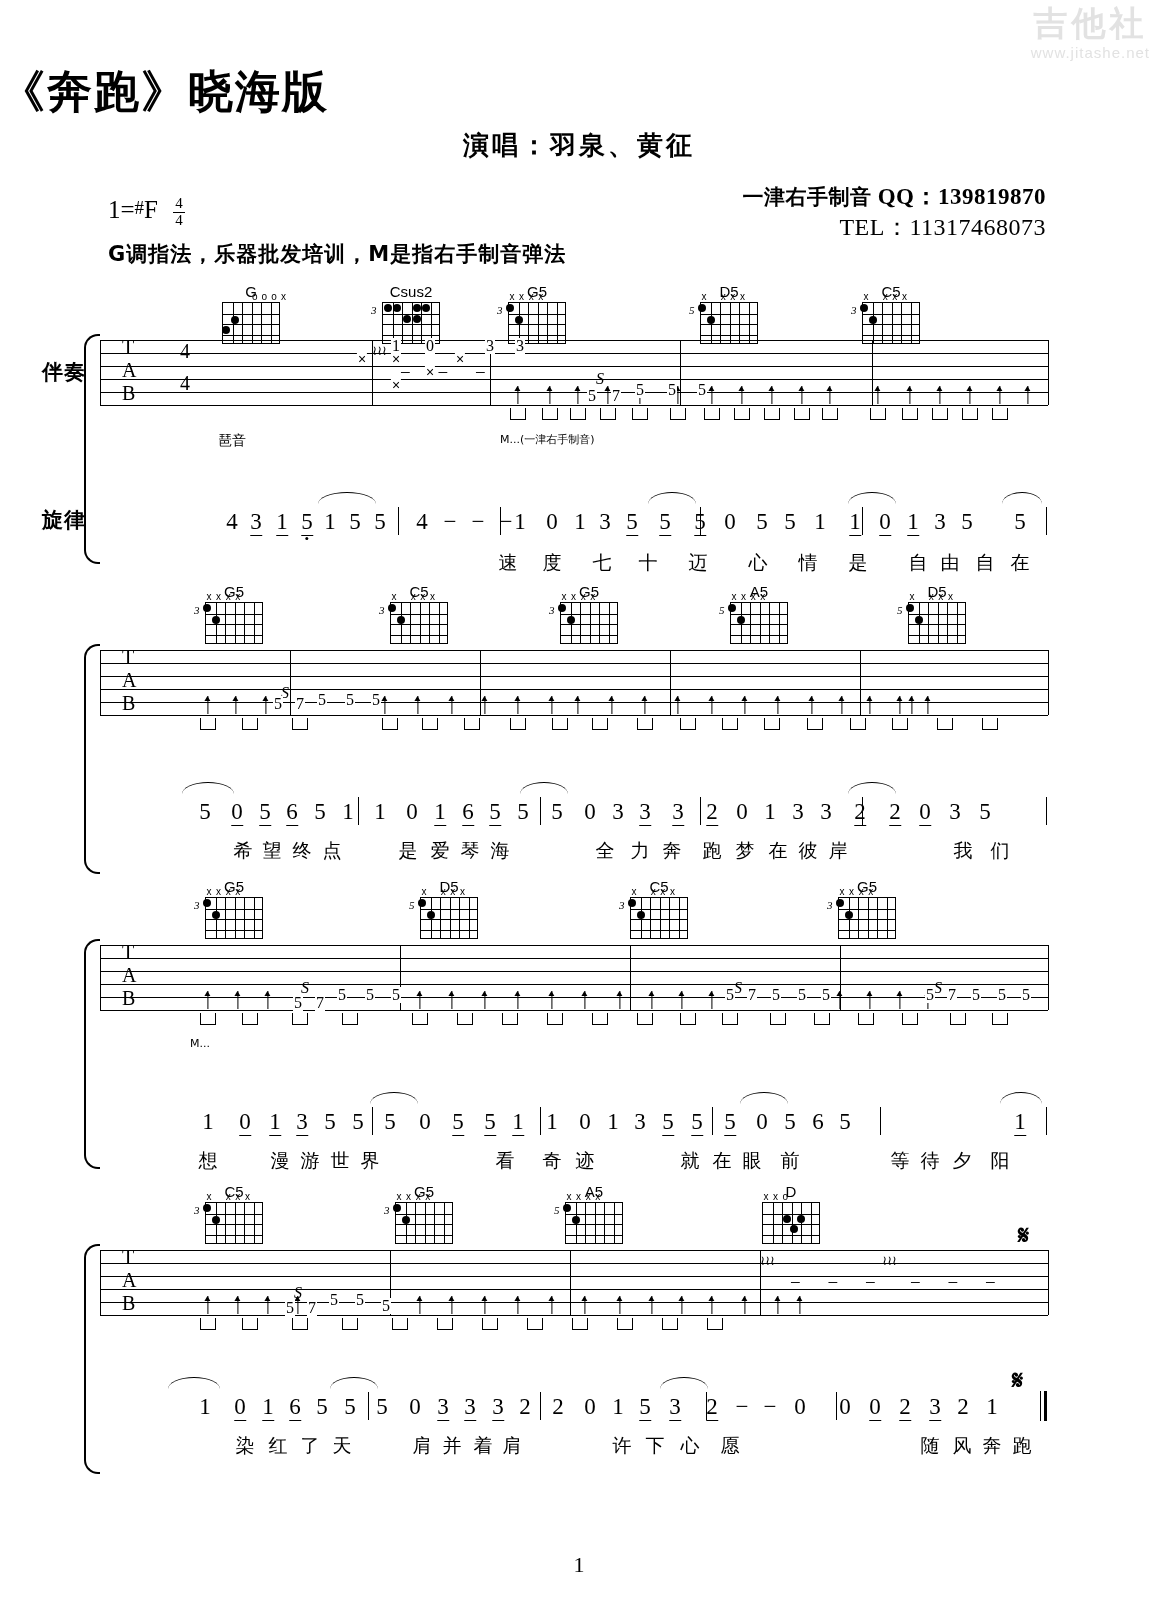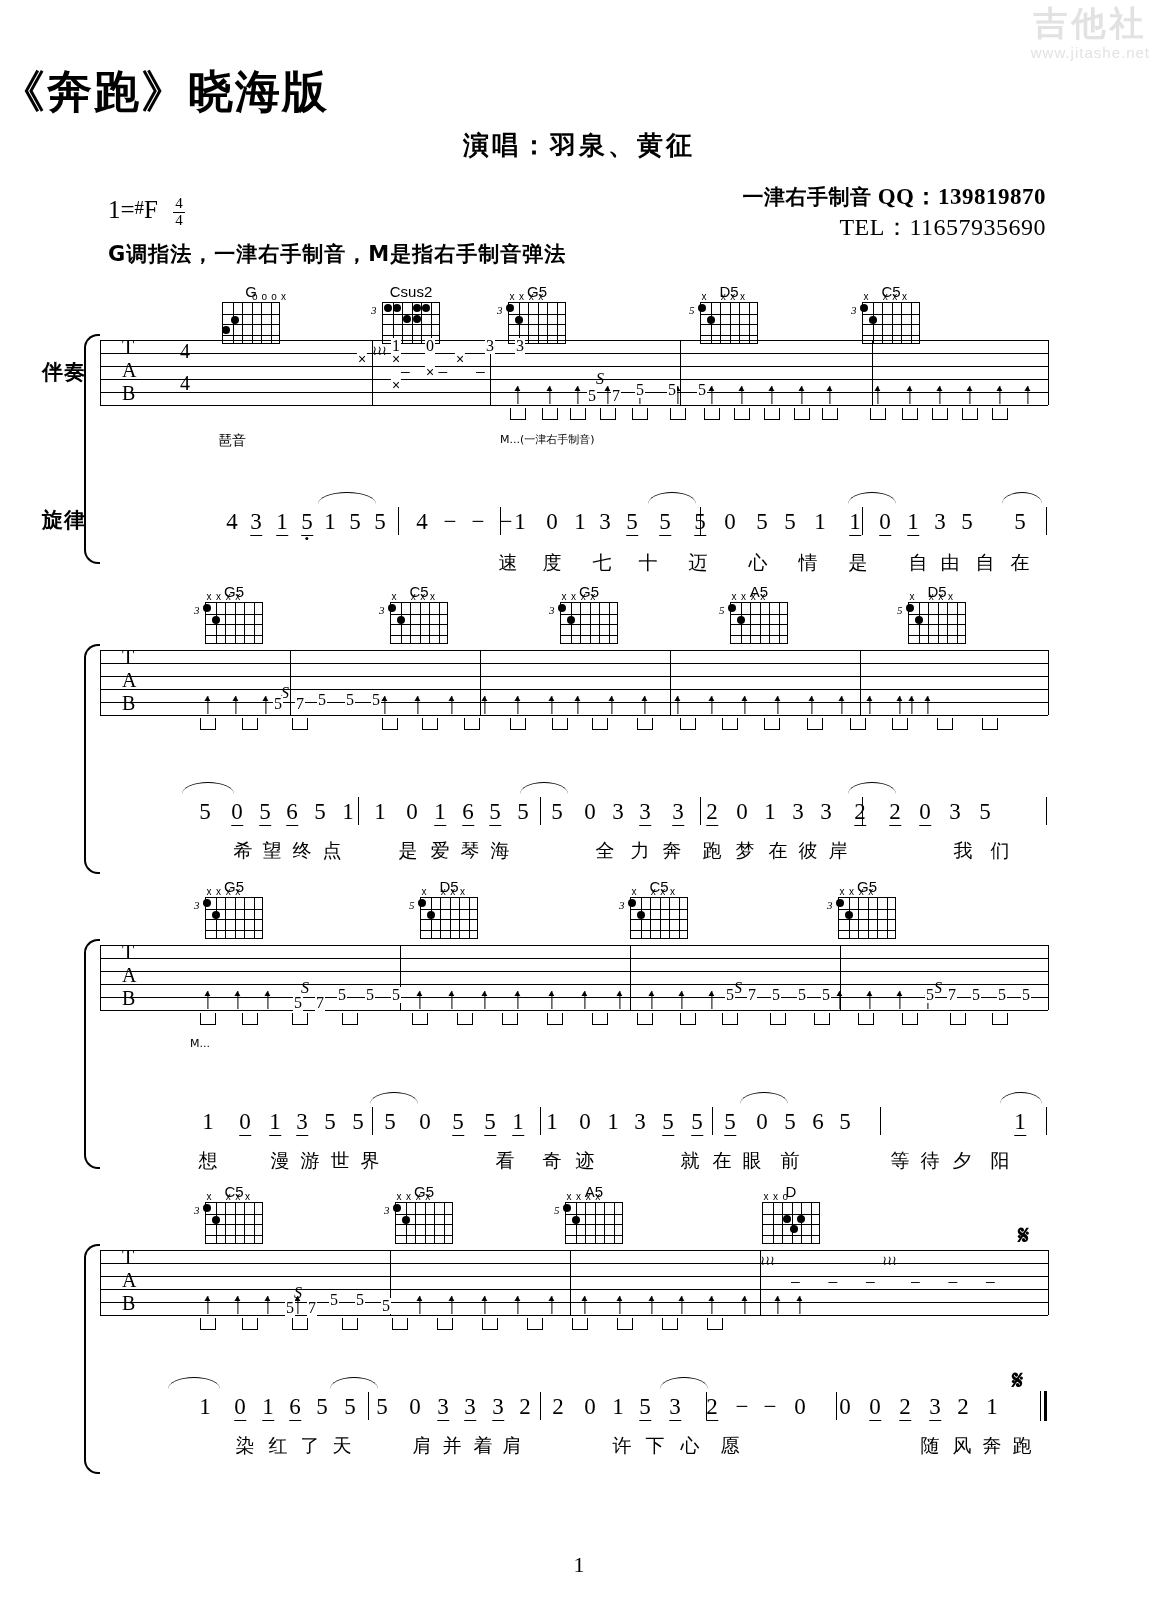--- a/index.html
+++ b/index.html
@@ -221,25 +221,25 @@
 <div class="title">《奔跑》晓海版</div>
 <div class="subtitle">演唱：羽泉、黄征</div>
 
 <div class="keysig">
   <span>1=</span><span class="sharp">#</span><span>F</span>
   <span class="frac">
     <span class="num">4</span>
     <span class="den">4</span>
   </span>
 </div>
-<div class="playnote">G调指法，一津右手制音，M是指右手制音弹法</div>
+<div class="playnote">G调指法，乐器批发培训，M是指右手制音弹法</div>
 
 <div class="credits">
   <div class="c2"><span class="cn">一津右手制音</span> <span>QQ：139819870</span></div>
-  <div class="c3">TEL：11657935690</div>
+  <div class="c3">TEL：11317468073</div>
 </div>
 
 <div class="pageno">1</div>
 
 <div id="systems-root">
     <div class="system" style="top: 285px; height: 300px;">
       <div class="sys-inner">
         <div class="chord" style="left: 222px; top: 0px;"><div class="cname">G</div><div class="gridwrap"><div class="marks">
               <span style="left: 32.8px;">o</span>
               <span style="left: 42.4px;">o</span>

